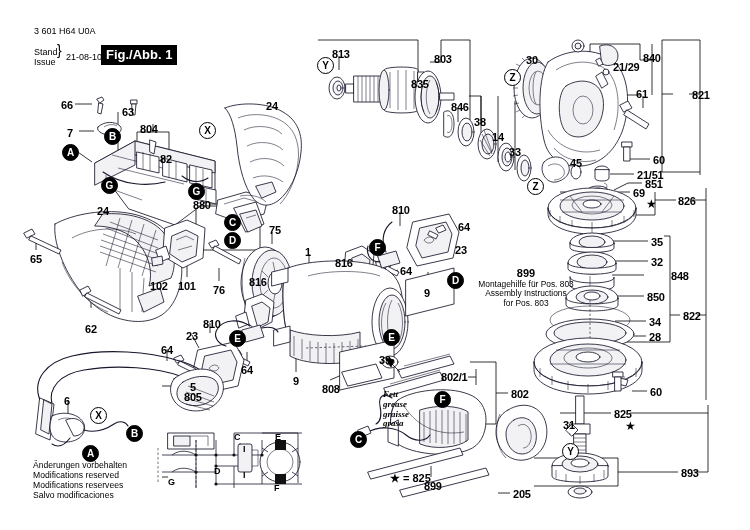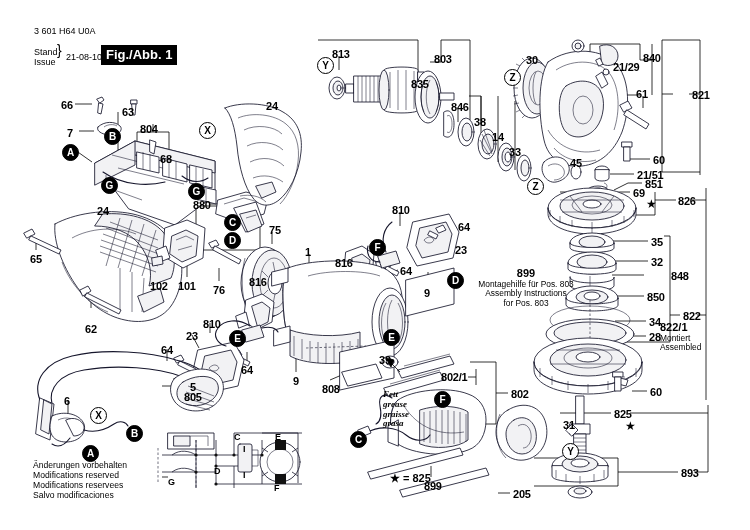--- a/index.html
+++ b/index.html
@@ -682,36 +682,31 @@
   <span>for Pos. 803</span>
 </div>
 
 <div class="grease" style="left:383px;top:390px;font-family:Liberation Serif, serif;">
   <span>Fett</span><br>
   <span>grease</span><br>
   <span>graisse</span><br>
   <span>grasa</span>
 </div>
 
-<div class="note" style="left:660px;top:323px;width:80px;text-align:left;">
-  <b>822/1</b><br>
-  <span>Montiert</span><br>
-  <span>Assembled</span>
-</div>
 
 <div class="eq" style="left:390px;top:472px;">★ = 825</div>
 <div class="star" style="left:625px;top:420px;">★</div>
 <div class="star" style="left:646px;top:198px;">★</div>
 
 <div id="callout-layer">
       <div class="lbl" style="left: 61px; top: 100px;">66</div>
       <div class="lbl" style="left: 122px; top: 107px;">63</div>
       <div class="lbl" style="left: 67px; top: 128px;">7</div>
       <div class="lbl" style="left: 140px; top: 124px;">804</div>
-      <div class="lbl" style="left: 160px; top: 154px;">68</div>
+      <div class="lbl" style="left: 160px; top: 154px;">82</div>
       <div class="lbl" style="left: 266px; top: 101px;">24</div>
       <div class="lbl" style="left: 193px; top: 200px;">880</div>
       <div class="lbl" style="left: 269px; top: 225px;">75</div>
       <div class="lbl" style="left: 97px; top: 206px;">24</div>
       <div class="lbl" style="left: 30px; top: 254px;">65</div>
       <div class="lbl" style="left: 85px; top: 324px;">62</div>
       <div class="lbl" style="left: 150px; top: 281px;">102</div>
       <div class="lbl" style="left: 178px; top: 281px;">101</div>
       <div class="lbl" style="left: 213px; top: 285px;">76</div>
       <div class="lbl" style="left: 249px; top: 277px;">816</div>

